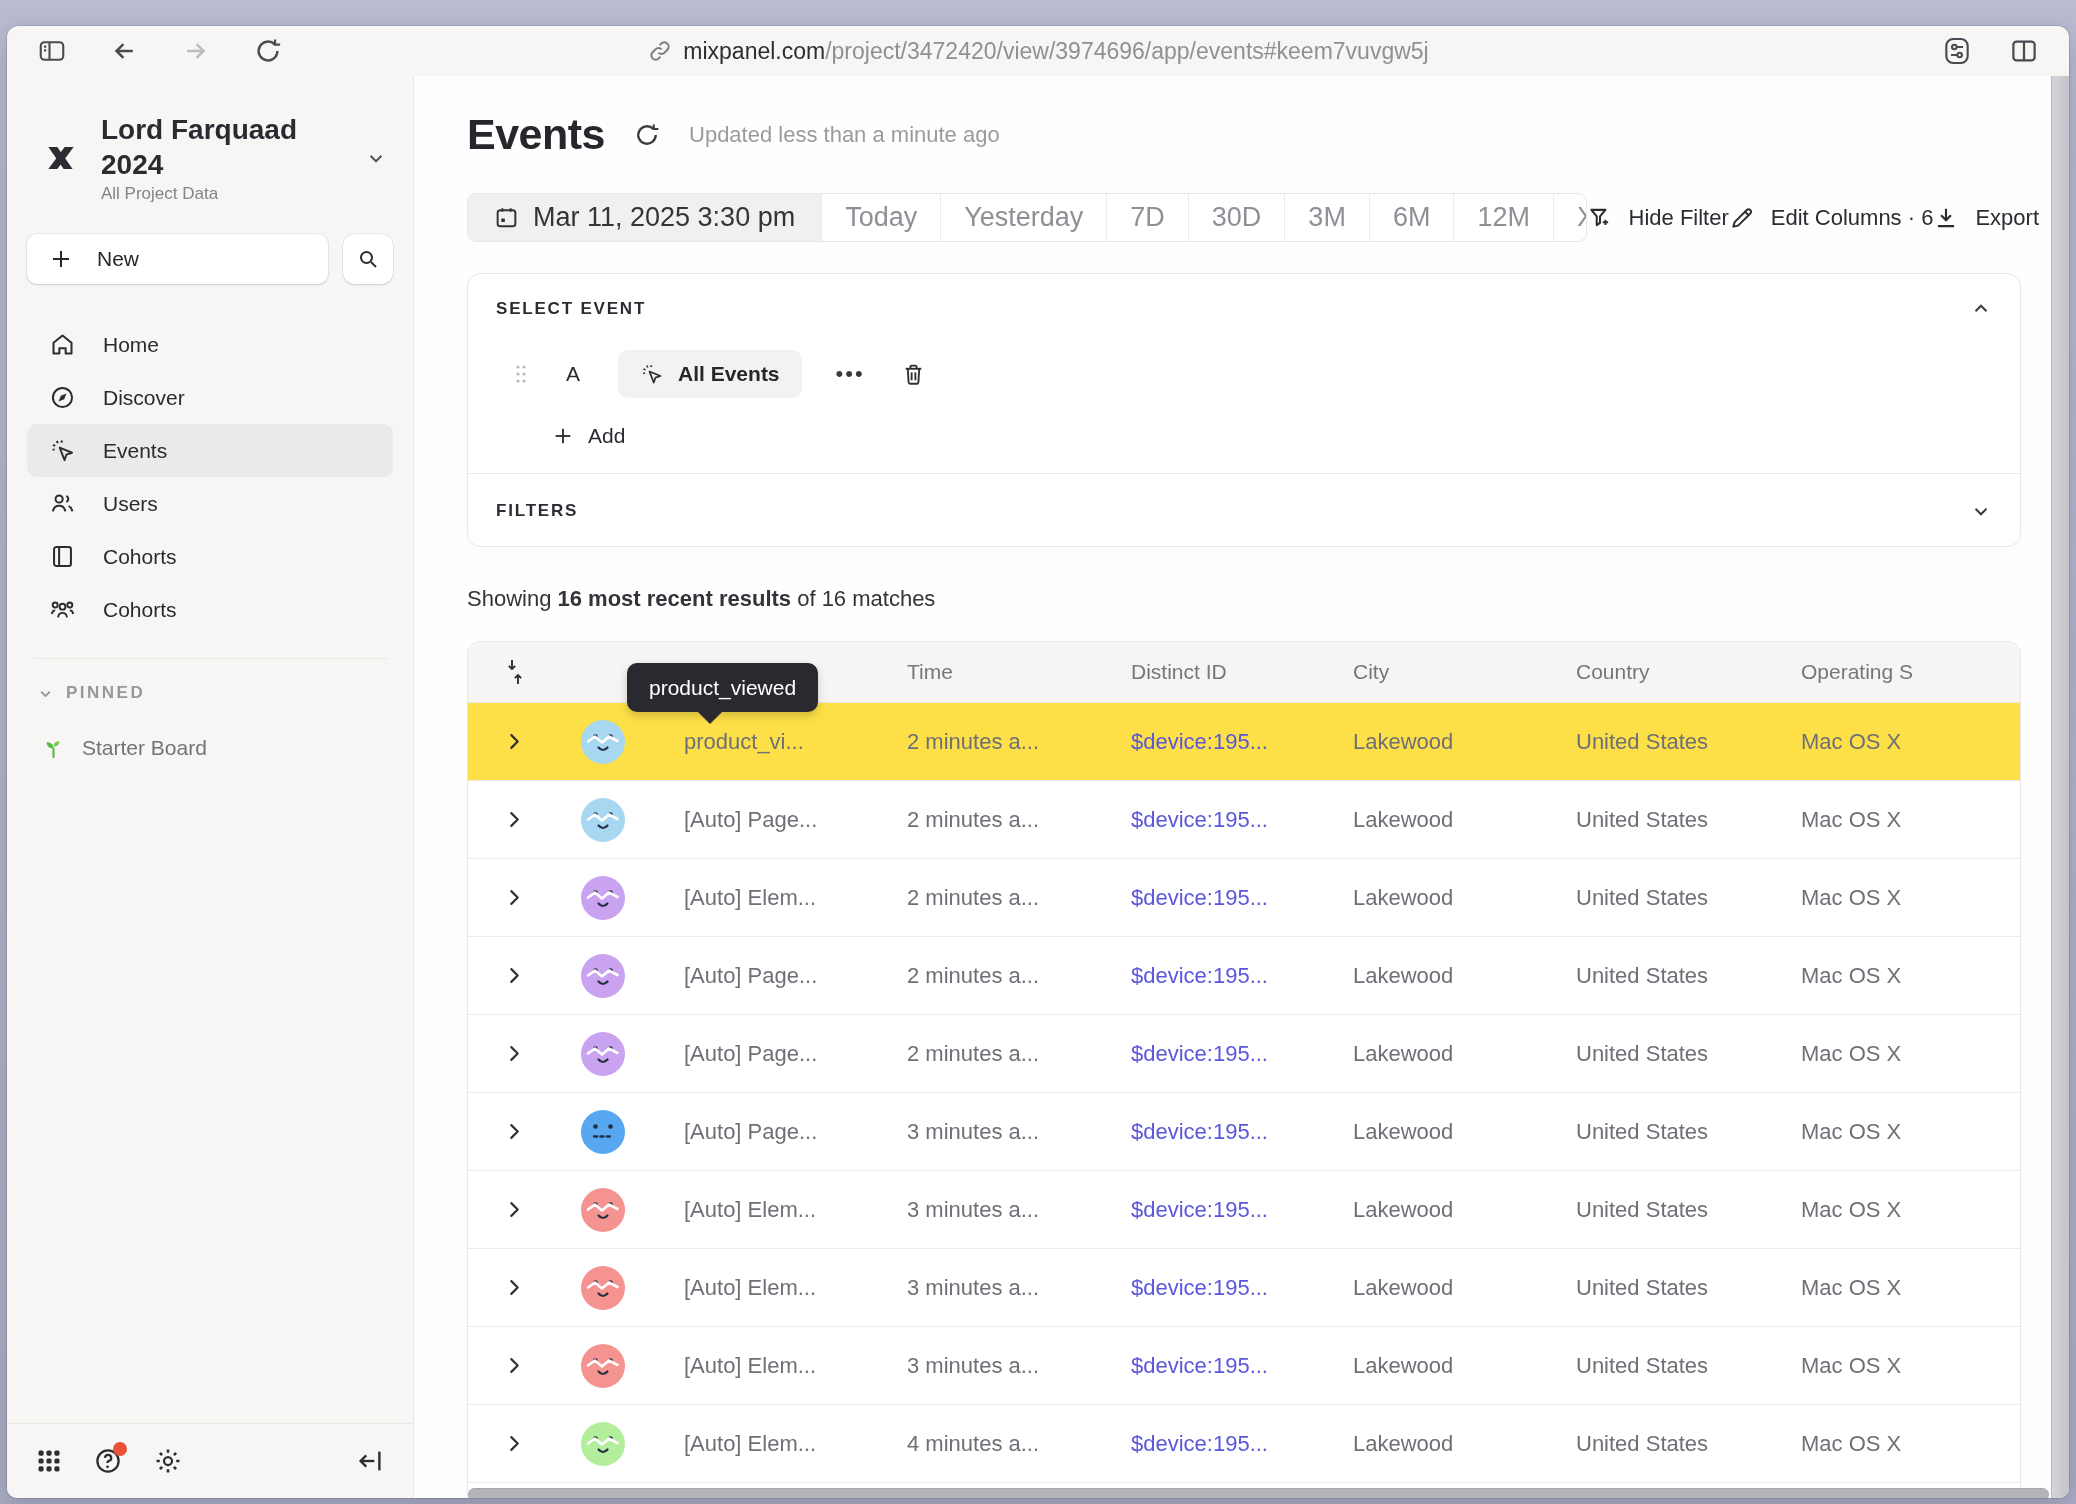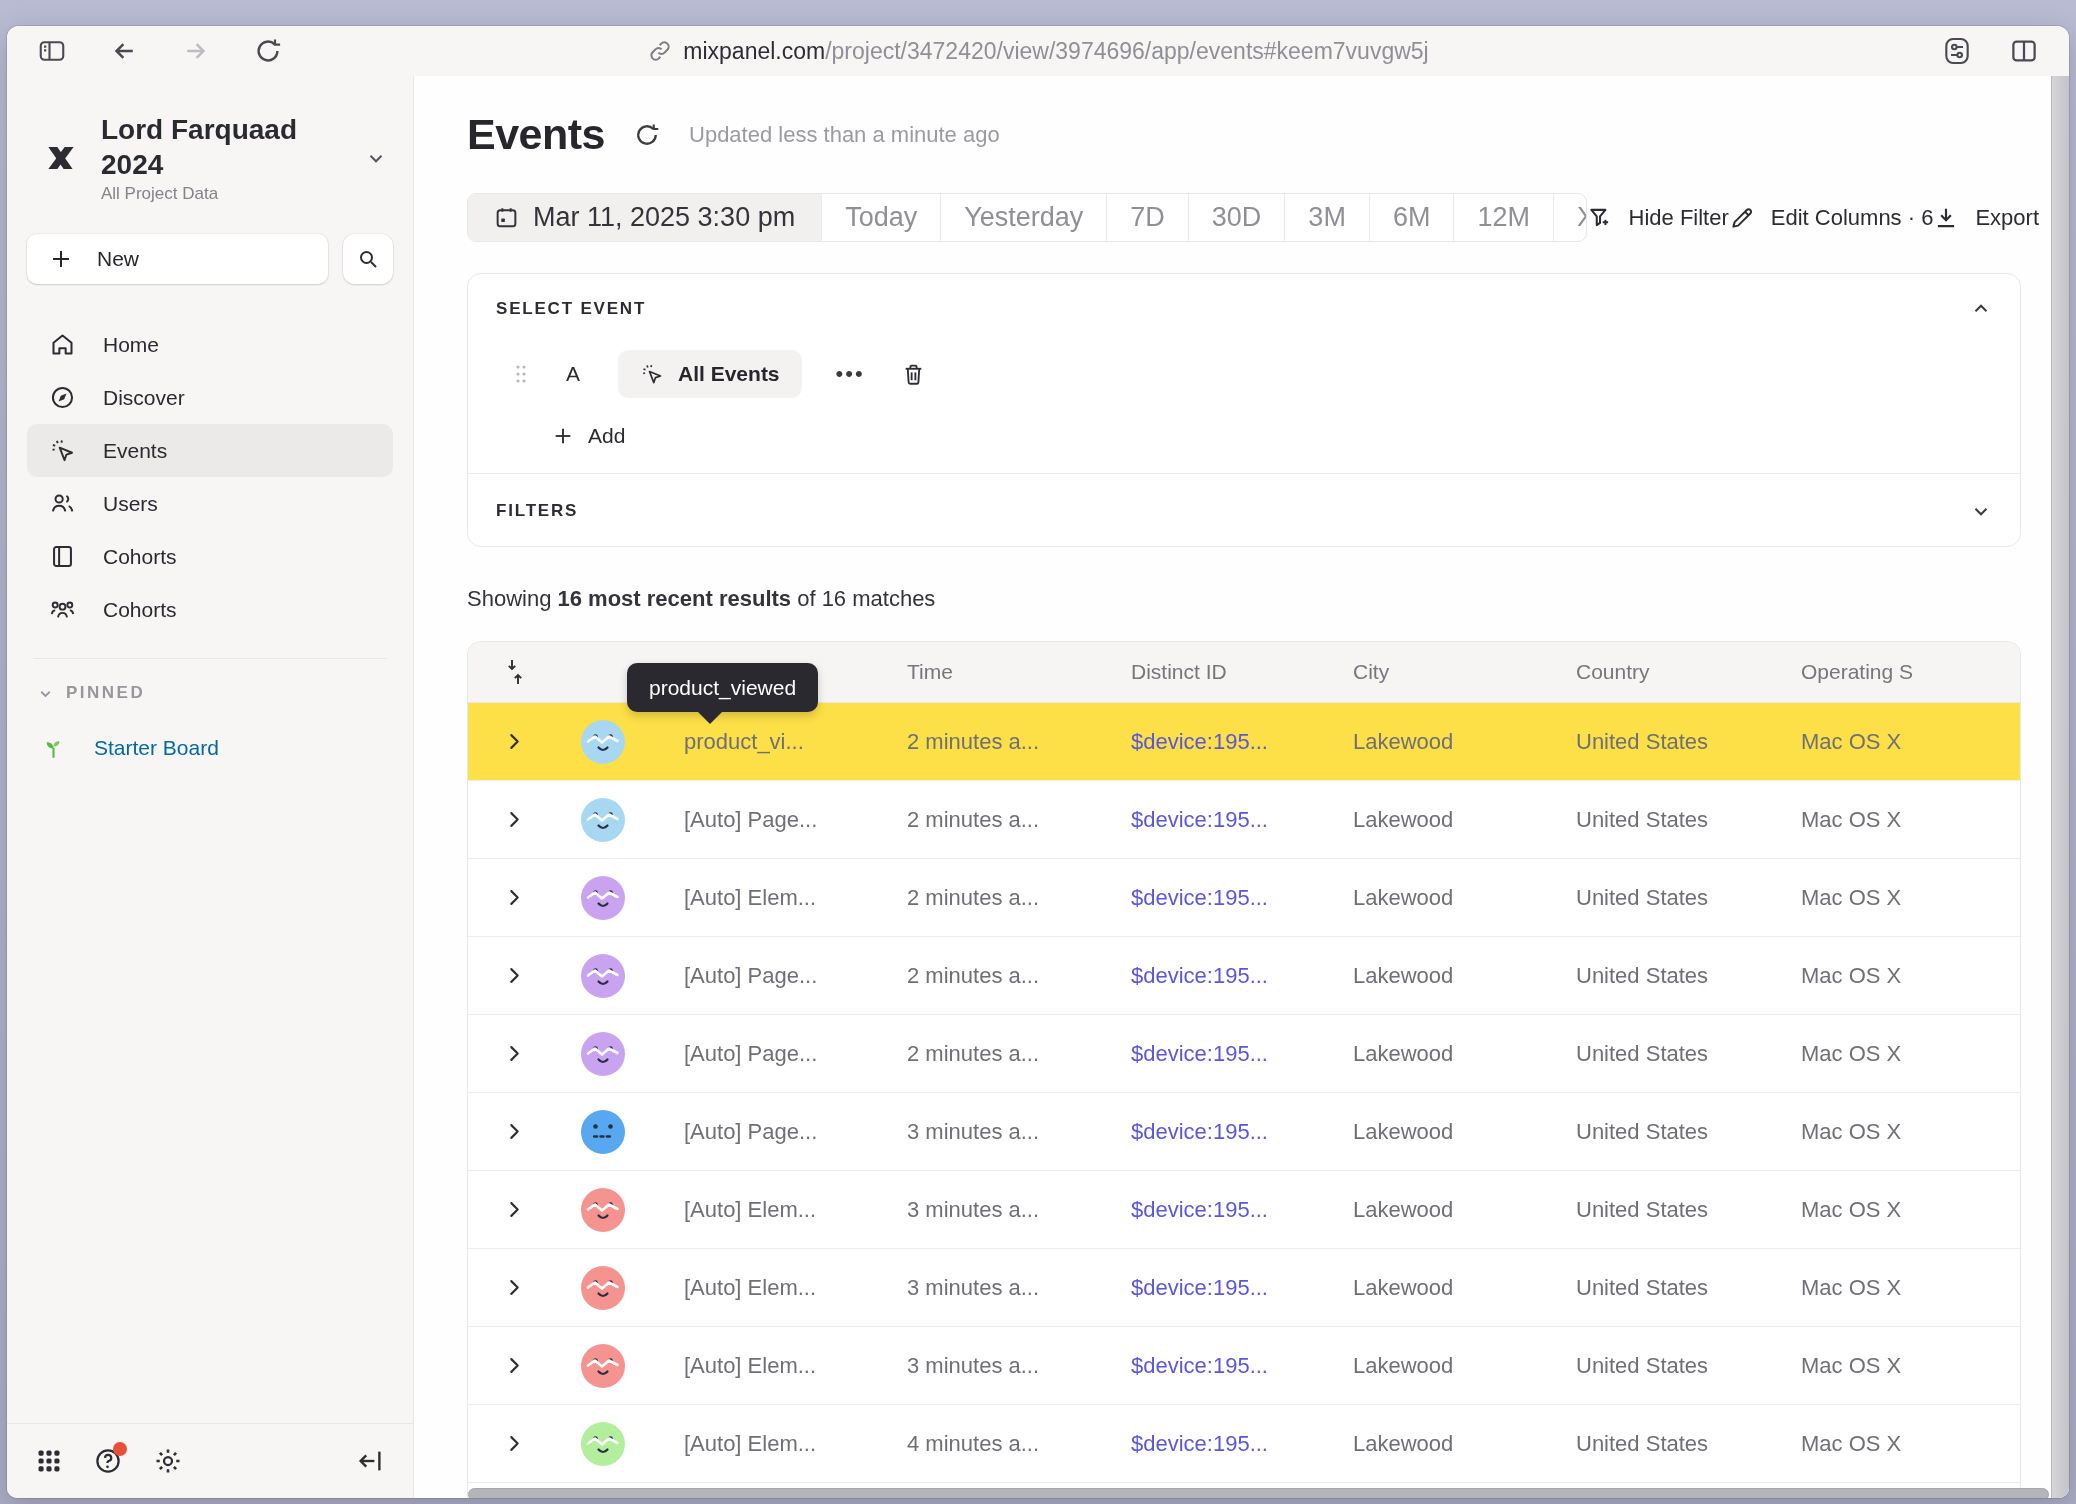--- a/index.html
+++ b/index.html
@@ -40,21 +40,21 @@
   .newbtn{flex:1;height:50px;background:#fff;border-radius:10px;display:flex;align-items:center;gap:24px;padding:0 0 0 22px;
     box-shadow:0 1px 2px rgba(0,0,0,.14),0 0 0 1px rgba(0,0,0,.04);cursor:pointer;font-size:21px;color:#26262c;}
   .searchbtn{width:50px;height:50px;background:#fff;border-radius:12px;display:flex;align-items:center;justify-content:center;
     box-shadow:0 1px 2px rgba(0,0,0,.14),0 0 0 1px rgba(0,0,0,.04);cursor:pointer;color:#2c2c33;}
   .nav{display:flex;flex-direction:column;}
   .nav-item{height:53px;display:flex;align-items:center;gap:27px;padding:0 0 0 22px;border-radius:10px;cursor:pointer;font-size:21px;color:#2a2a31;}
   .nav-item .nicon{width:27px;height:27px;color:#2c2c33;flex:none;}
   .nav-item.active{background:#ebeae8;}
   .sb-divider{height:1px;background:#e8e7e4;margin:22px 6px 24px 6px;}
   .pinned-hdr{display:flex;align-items:center;gap:12px;padding-left:10px;color:#97979e;font-size:17px;font-weight:700;letter-spacing:2.5px;cursor:pointer;}
-  .pinned-item{display:flex;align-items:flex-end;gap:28px;padding-left:14px;margin-top:32px;font-size:21px;color:#0369a1;cursor:pointer;}
+  .pinned-item{display:flex;align-items:flex-end;gap:16px;padding-left:14px;margin-top:32px;font-size:21px;color:#737373;cursor:pointer;}
   .sb-footer{position:absolute;left:0;right:0;bottom:0;height:75px;border-top:1px solid #e8e7e4;display:flex;align-items:center;padding:0 28px;gap:30px;box-sizing:border-box;color:#2c2c33;}
   .sb-footer .ficon{cursor:pointer;position:relative;}
   .badge-dot{position:absolute;right:-4px;top:-4px;width:14px;height:14px;border-radius:50%;}
   .collapse{margin-left:auto;cursor:pointer;}
 
   
   .main{position:absolute;left:407px;right:0;top:50px;bottom:0;background:#fefefe;}
   .m-title{position:absolute;left:53px;top:34px;display:flex;align-items:center;gap:28px;}
   .m-title h1{margin:0;font-size:43px;font-weight:700;letter-spacing:-.5px;color:#26262c;}
   .refresh{color:#3c3c43;cursor:pointer;}

